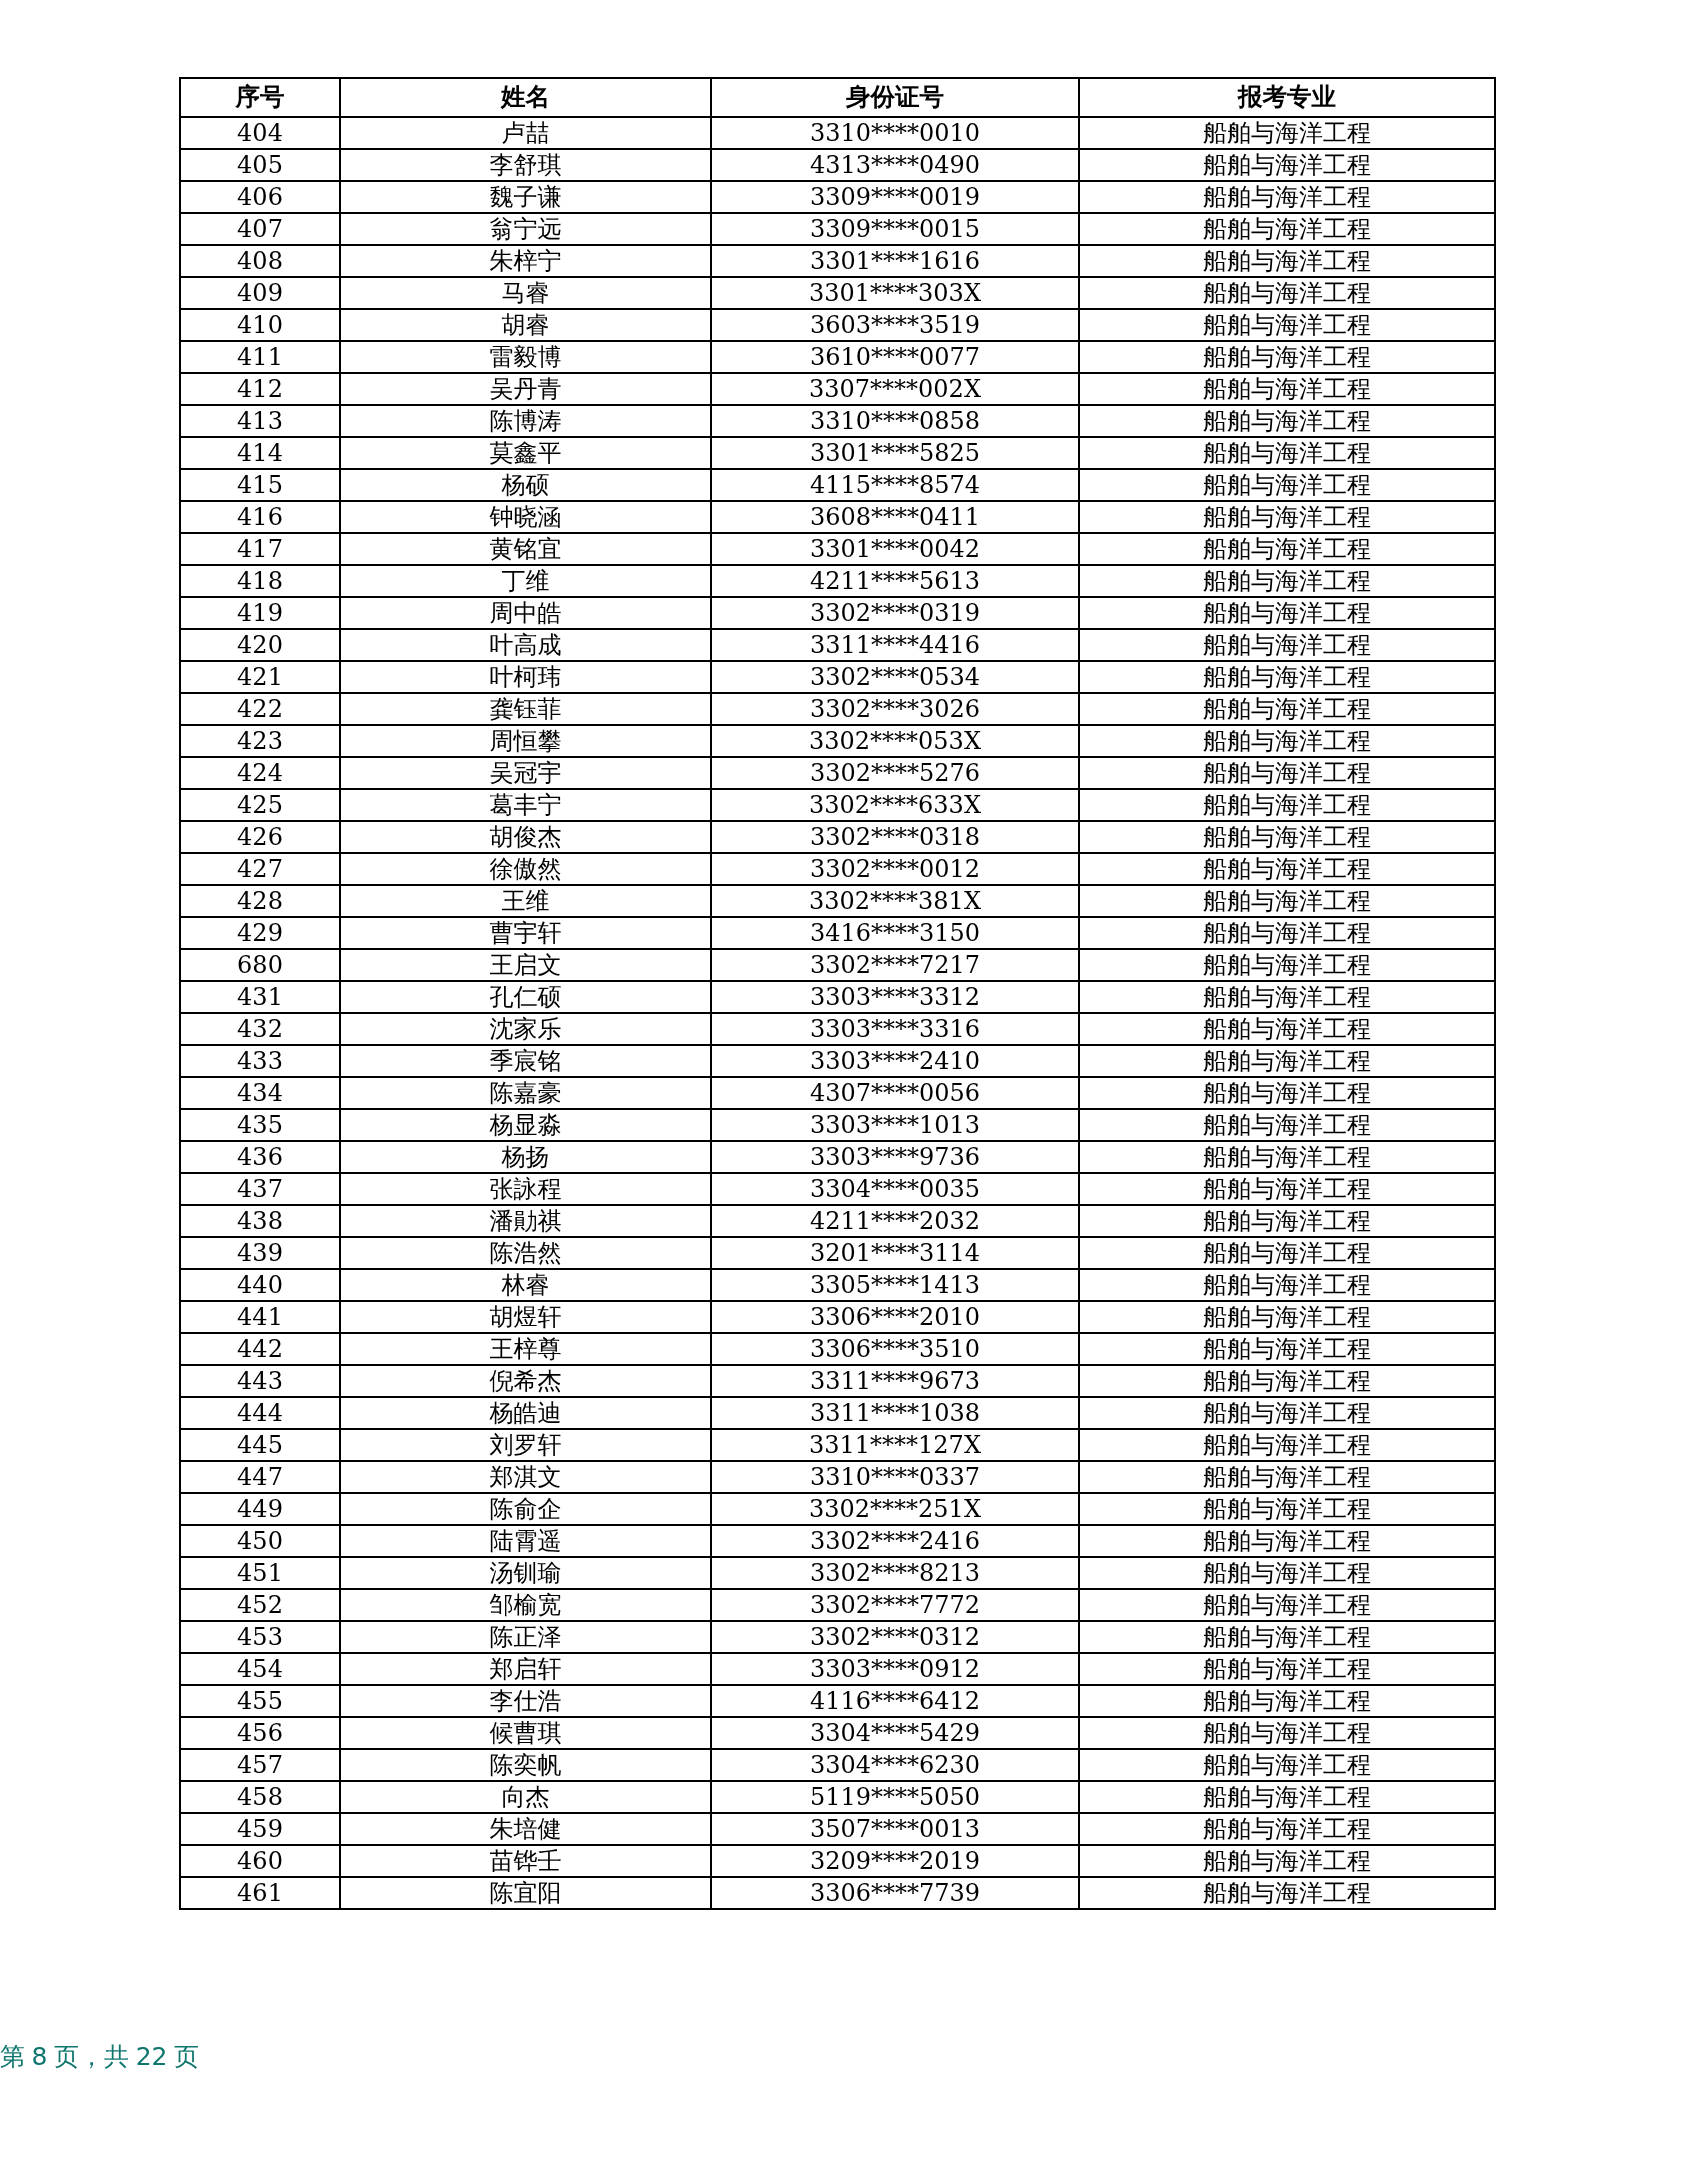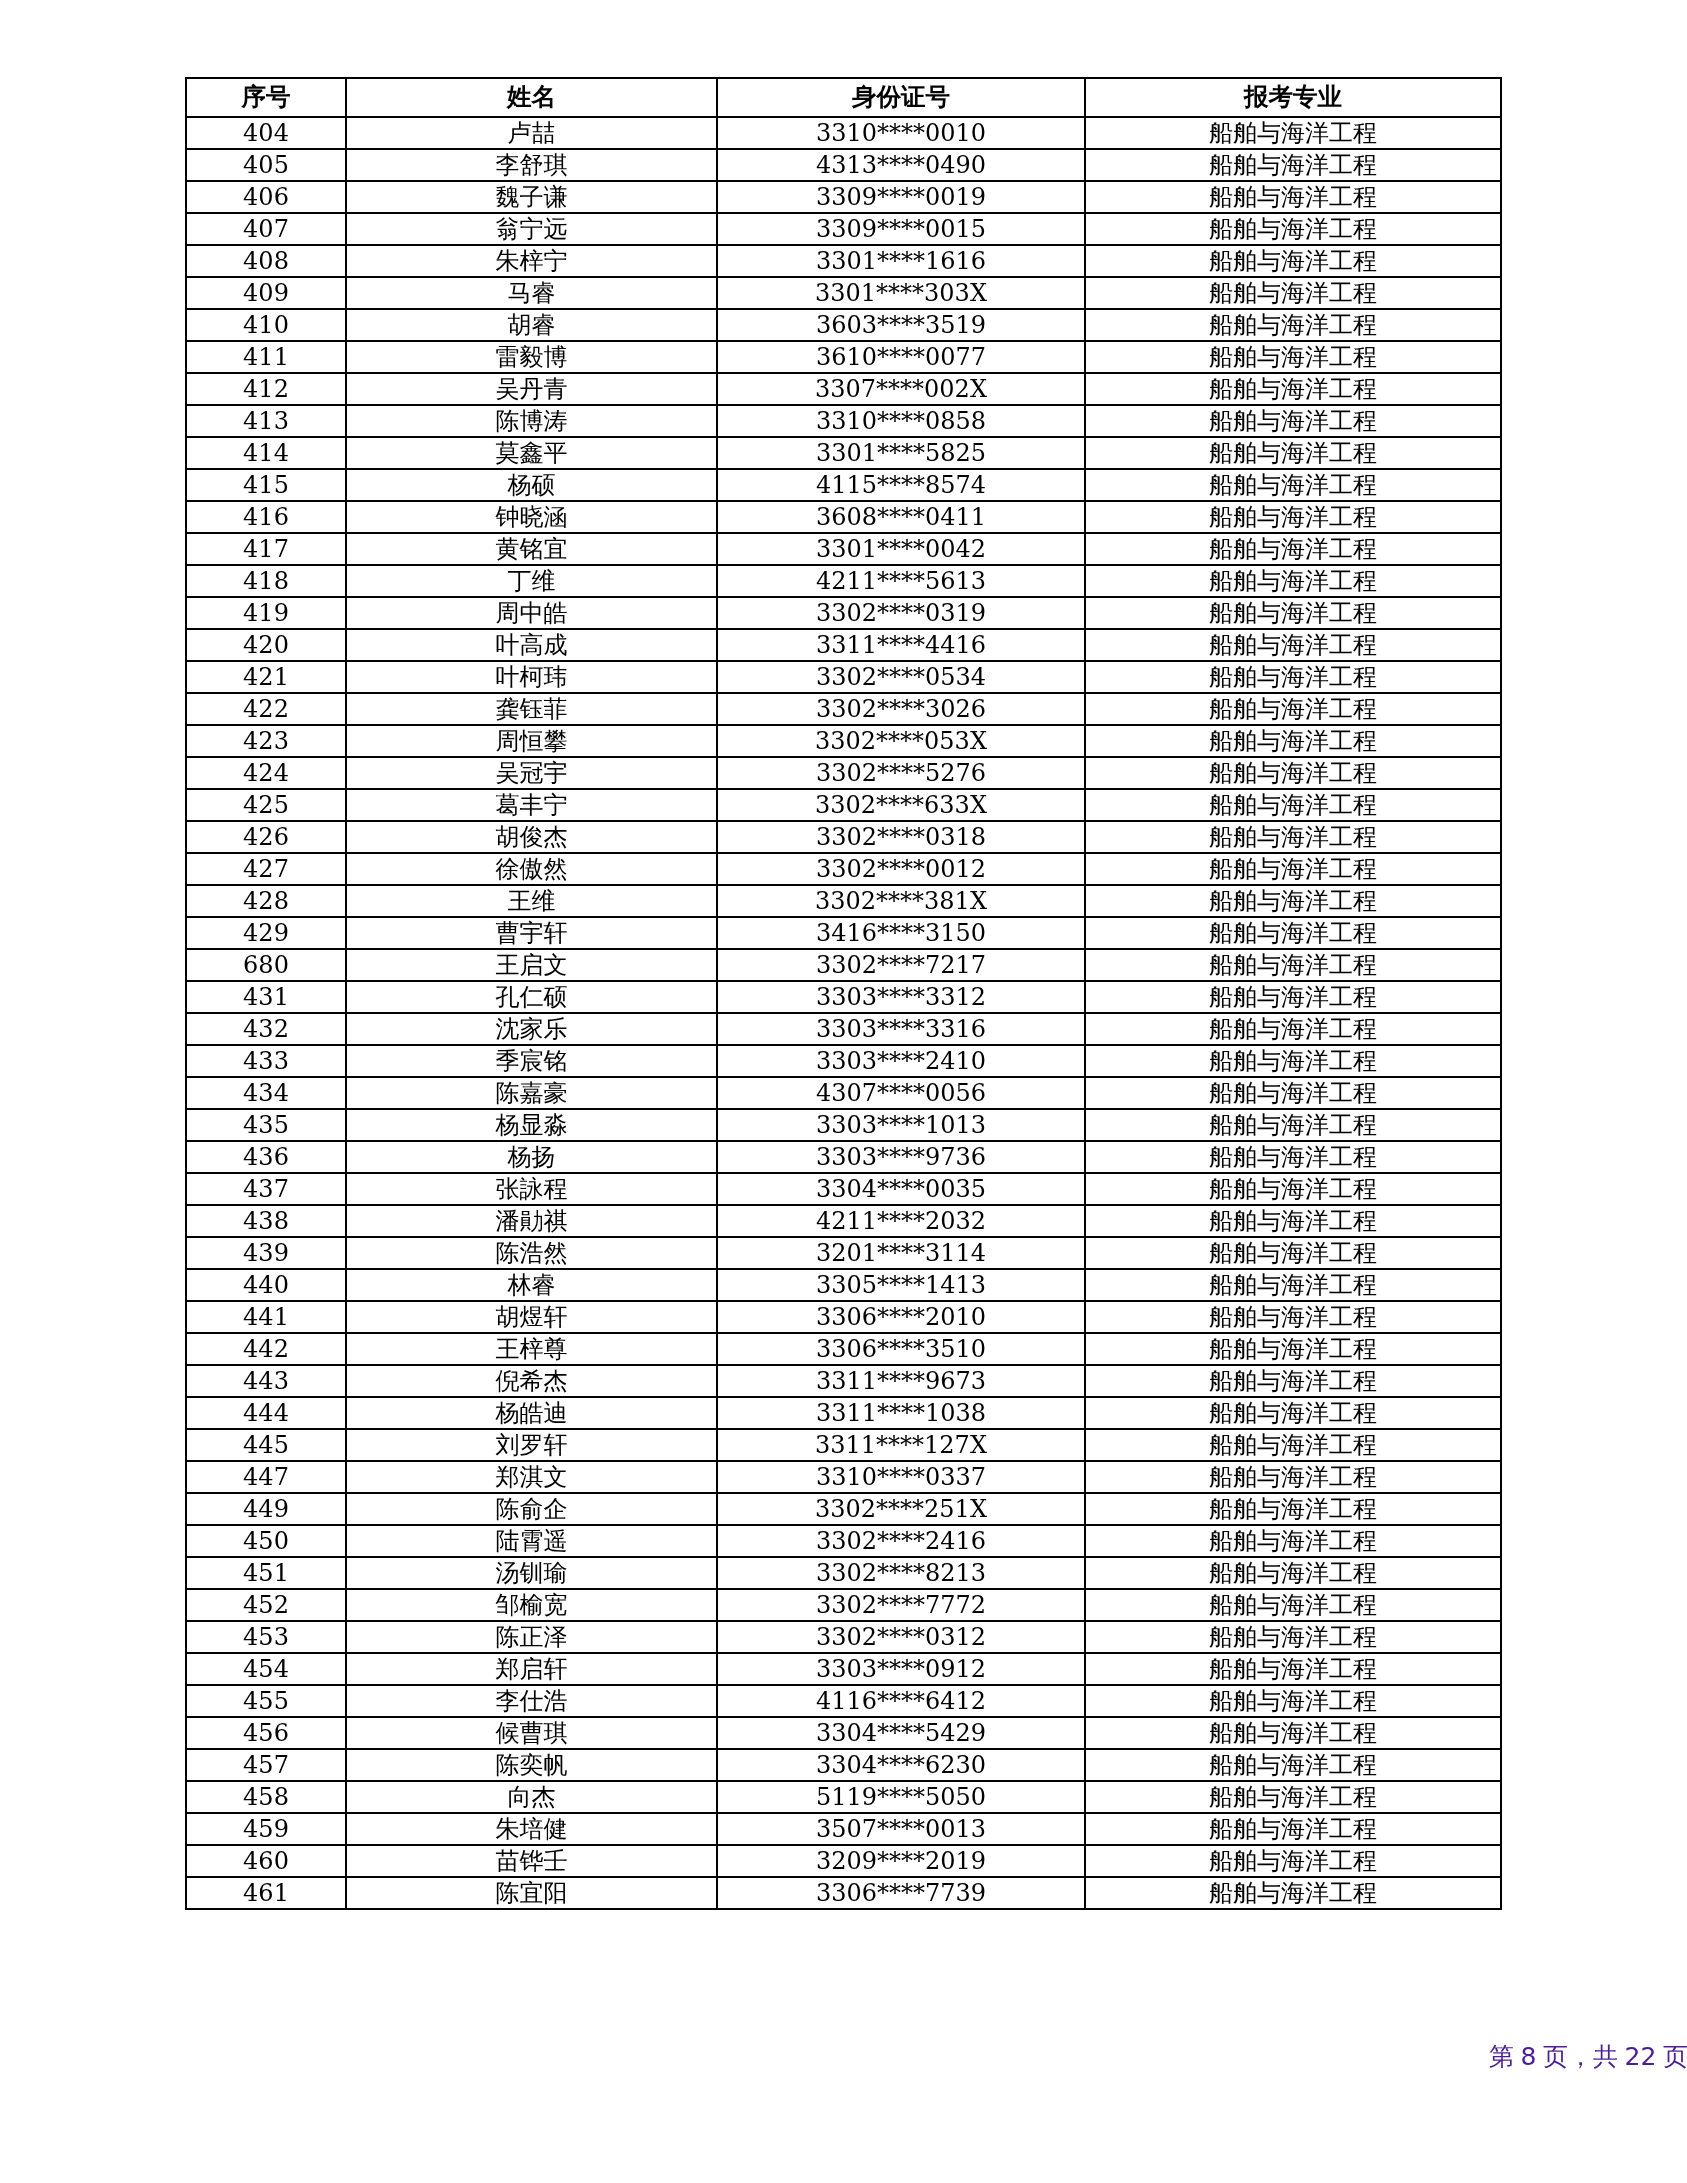--- a/index.html
+++ b/index.html
@@ -10,21 +10,21 @@
   .page {
     position: relative;
     width: 1688px;
     height: 2183px;
     background: #ffffff;
     font-family: "DejaVu Serif", "Liberation Serif", serif;
     color: #000000;
   }
   table.roster {
     position: absolute;
-    left: 185px;
+    left: 179px;
     top: 77px;
     width: 1315px;
     border-collapse: collapse;
     table-layout: fixed;
   }
   table.roster th,
   table.roster td {
     border: 2.6px solid #000000;
     text-align: center;
     vertical-align: middle;
@@ -45,24 +45,24 @@
   }
   .col-index { width: 160px; }
   .col-name  { width: 371px; }
   .col-id    { width: 368px; }
   .col-major { width: 416px; }
   .page-footer {
     position: absolute;
     left: 0;
     top: 2042px;
     width: 1688px;
-    text-align: right;
+    text-align: left;
     font-size: 25px;
     line-height: 1.2;
-    color: #4c1d95;
+    color: #0f766e;
   }
   .page-footer .num {
     font-family: "DejaVu Sans", "Liberation Sans", sans-serif;
     margin: 0 6.6px;
   }
 </style>
 </head>
 <body>
 
 <div class="page">

